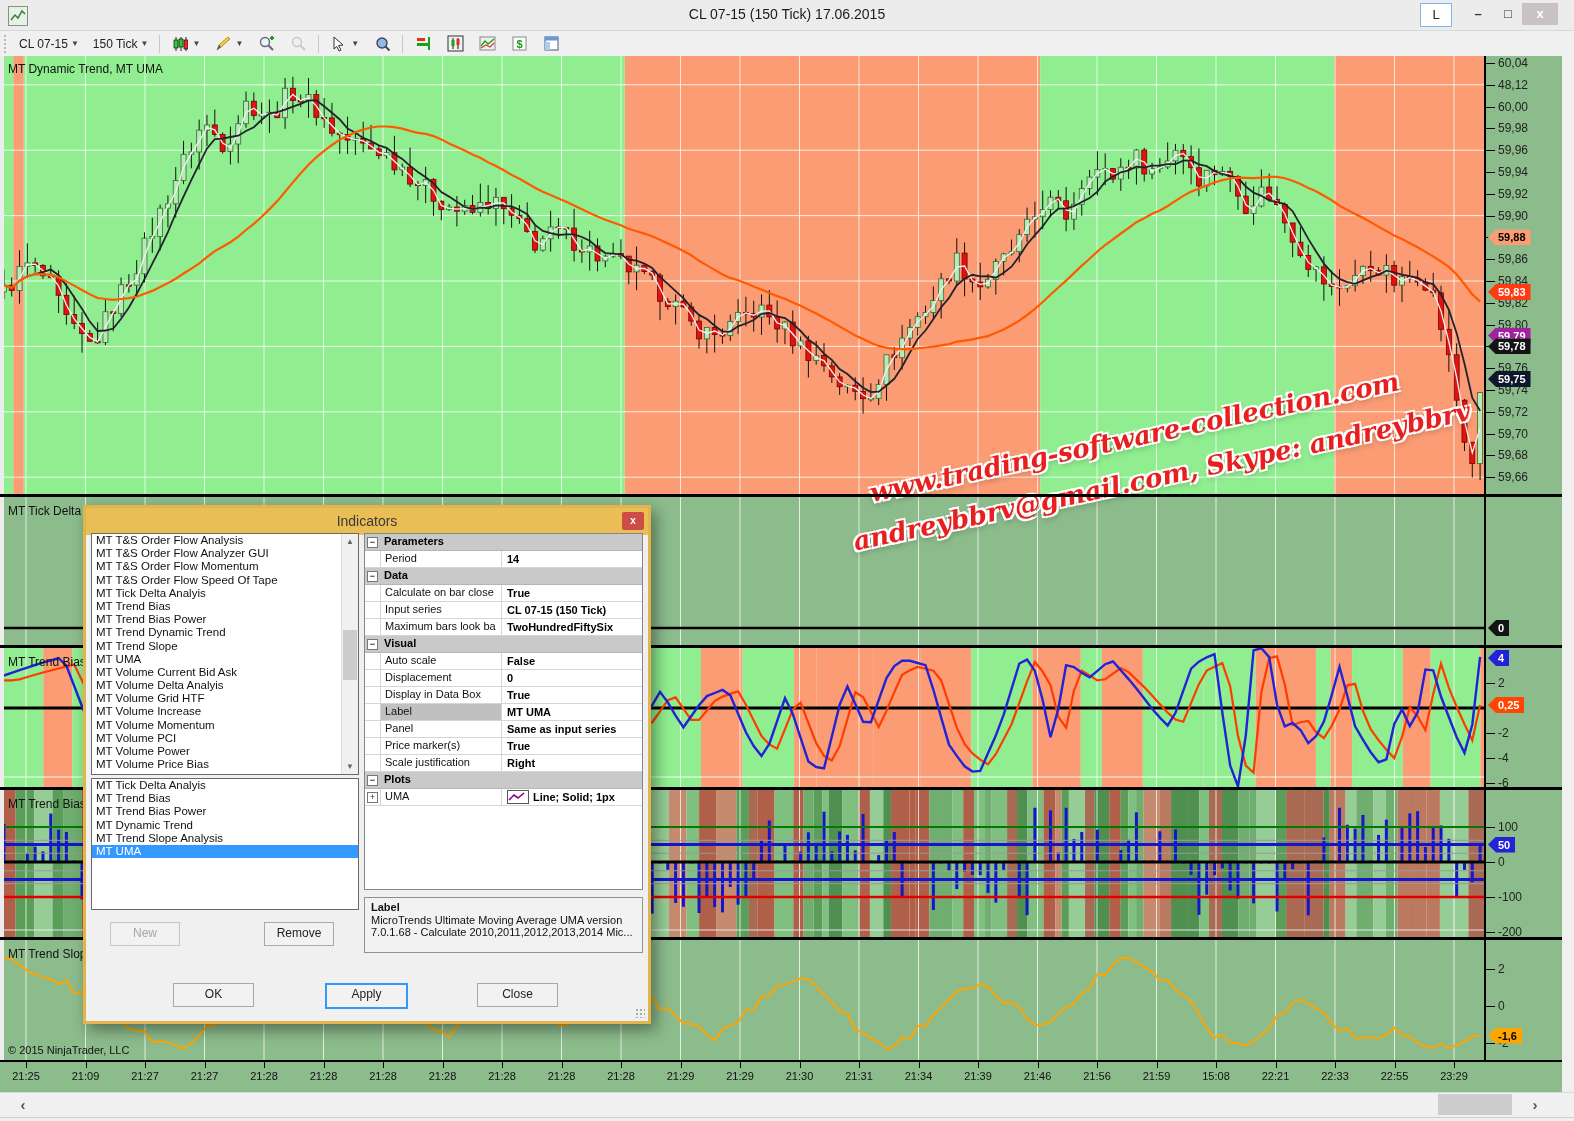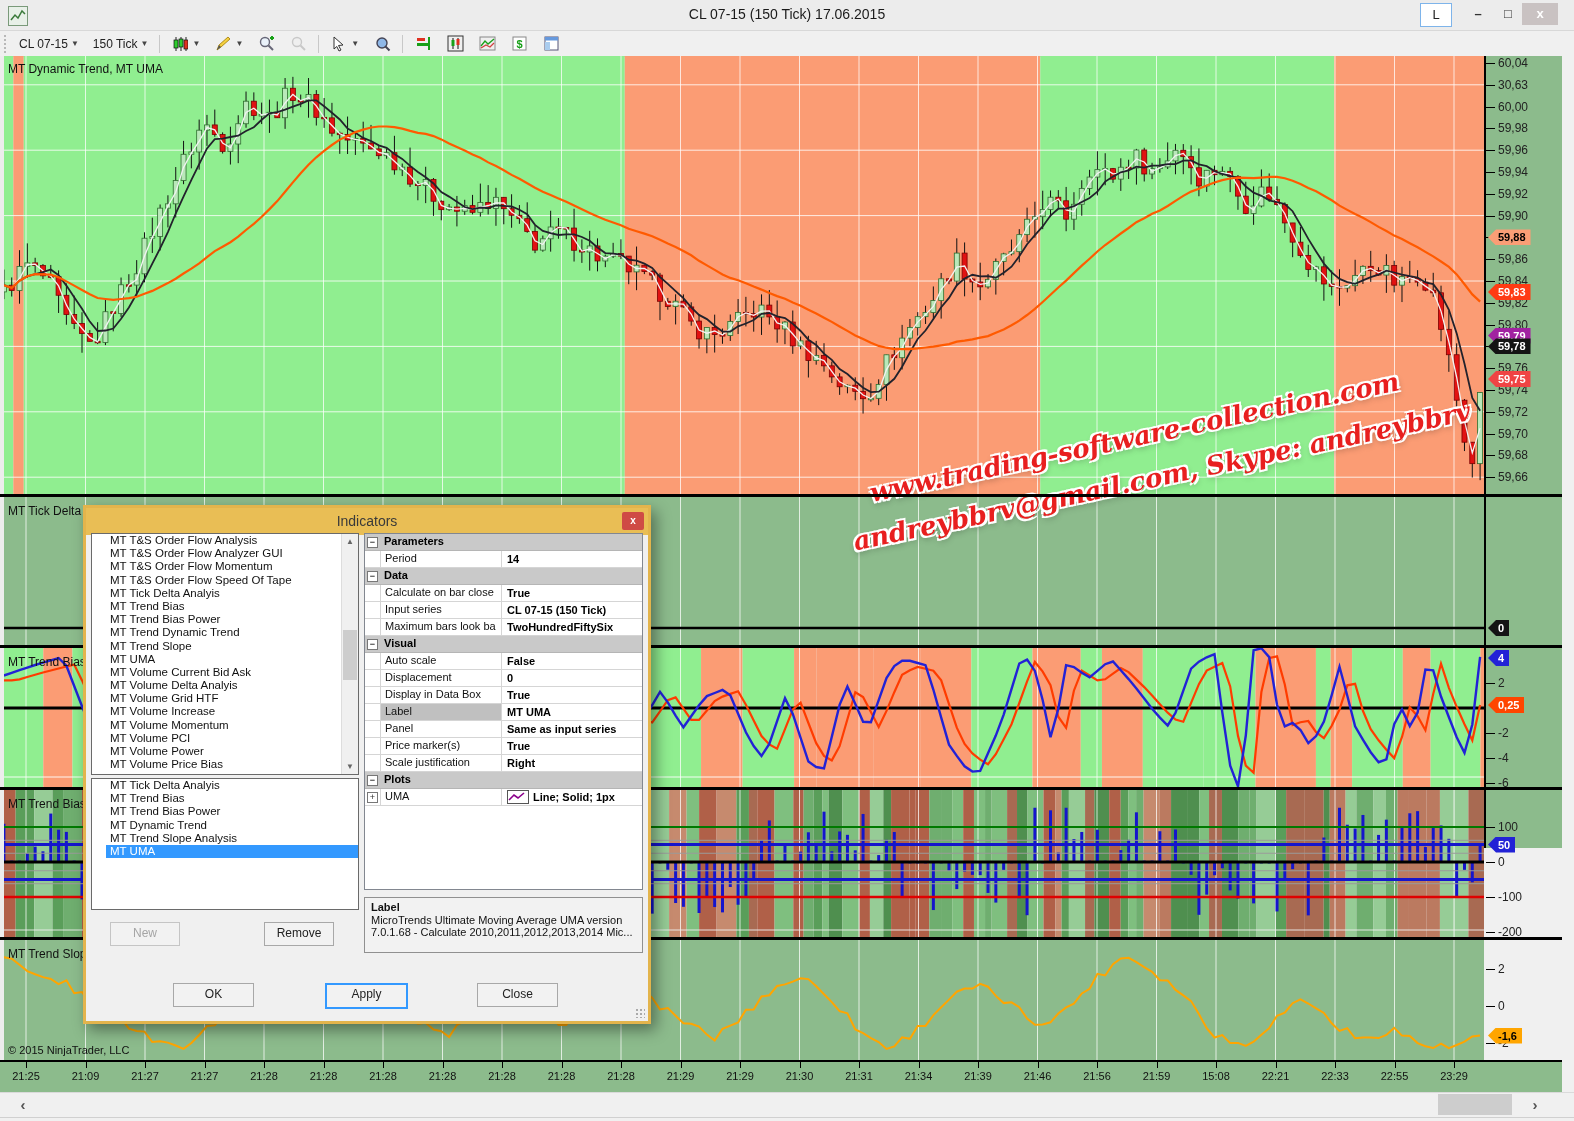--- a/index.html
+++ b/index.html
@@ -24,21 +24,21 @@
   .grip{width:5px;height:18px;margin-left:4px;border-left:2px dotted #B8B8B8;}
   .tb-btn{display:flex;align-items:center;gap:3px;padding:2px 5px;font-size:12px;color:#222;border:1px solid transparent;}
   .caret{font-size:8px;color:#444;}
   .tb-sep{width:1px;height:18px;background:#C8C8C8;margin:0 3px;}
   .tb-ic{width:18px;height:18px;display:flex;align-items:center;justify-content:center;}
   
   .chart{position:absolute;left:0;top:56px;width:1574px;height:1034px;}
   .panel{position:absolute;left:0;overflow:hidden;}
   .sep{position:absolute;left:0;width:1562px;height:3px;background:#000;z-index:8;}
   .panel-label{position:absolute;left:8px;font-size:12px;color:#111;z-index:7;white-space:nowrap;}
-  .price-axis{position:absolute;left:1484px;top:0;width:78px;height:792px;background:#8CBB8C;
+  .price-axis{position:absolute;left:1484px;top:0;width:78px;height:1004px;background:#8CBB8C;
     border-left:2px solid #000;z-index:6;}
   .axis-lab{position:absolute;left:12px;font-size:12px;color:#222;}
   .axis-dash{position:absolute;left:0;width:9px;height:1px;background:#000;}
   .mk{position:absolute;left:2px;height:16px;line-height:16px;font-size:11px;font-weight:bold;
     padding:0 5px 0 10px;clip-path:polygon(0 50%,8px 0,100% 0,100% 100%,8px 100%);z-index:9;}
   .time-axis{position:absolute;left:0;top:1004px;width:1562px;height:30px;background:#8CBB8C;
     border-top:2px solid #000;z-index:7;}
   .t-lab{position:absolute;top:8px;font-size:11px;color:#111;transform:translateX(-50%);}
   .t-dash{position:absolute;top:0;width:1px;height:6px;background:#000;}
   .right-edge{position:absolute;left:1562px;top:0;width:12px;height:1034px;background:#F0F0F0;z-index:6;}
@@ -58,21 +58,21 @@
   
   .dialog{position:absolute;left:83px;top:505px;width:568px;height:519px;box-sizing:border-box;
     background:#F0F0F0;border:3px solid #E3B44C;box-shadow:5px 6px 14px rgba(0,0,0,.4);z-index:100;}
   .dlg-title{position:absolute;left:0;top:0;right:0;height:27px;background:#E9BE55;
     text-align:center;font-size:14px;color:#3A3A3A;line-height:26px;}
   .dlg-close{position:absolute;right:4px;top:4px;width:22px;height:18px;background:#CF4B45;
     color:#FFF;font-size:10px;font-weight:bold;text-align:center;line-height:18px;border-radius:2px;}
   .listbox{position:absolute;background:#FFF;border:1px solid #6A6A6A;overflow:hidden;}
   .lb1{left:5px;top:25px;width:266px;height:240px;}
   .lb2{left:5px;top:270px;width:266px;height:130px;}
-  .li{height:13.2px;line-height:13px;font-size:11.5px;color:#111;padding-left:4px;white-space:nowrap;margin-left:14px;}
+  .li{height:13.2px;line-height:13px;font-size:11.5px;color:#111;padding-left:4px;white-space:nowrap;}
   .li.sel{background:#3399FF;color:#FFF;}
   .lb-scroll{position:absolute;right:0;top:0;width:16px;height:100%;background:#F0F0F0;border-left:1px solid #DDD;}
   .lb-arr{position:absolute;left:0;width:16px;height:15px;color:#666;font-size:8px;text-align:center;line-height:15px;}
   .lb-thumb{position:absolute;left:1px;width:14px;height:50px;background:#CDCDCD;top:96px;}
   .pg{position:absolute;left:278px;top:25px;width:279px;height:357px;background:#FFF;border:1px solid #828790;box-sizing:border-box;}
   .pg-row{display:flex;height:16px;line-height:15px;font-size:11px;border-bottom:1px solid #D5D5D5;}
   .pg-cat{background:#C9C9C9;font-weight:bold;border-bottom:1px solid #B5B5B5;}
   .pg-c0{width:15px;flex:none;border-right:1px solid #D5D5D5;position:relative;}
   .pg-cat .pg-c0{border-right:none;}
   .pg-box{position:absolute;left:2px;top:3px;width:9px;height:9px;background:#FFF;border:1px solid #777;
@@ -1130,21 +1130,21 @@
     <div class="panel-label" style="top:448px;">MT Tick Delta Analyis</div>
     <div class="panel-label" style="top:599px;">MT Trend Bias</div>
     <div class="panel-label" style="top:741px;">MT Trend Bias Power</div>
     <div class="panel-label" style="top:891px;">MT Trend Slope Analysis</div>
 
     <div class="left-edge"></div>
     <div class="price-axis" id="axis">
         <div class="axis-dash" style="top: 7px;"></div>
         <div class="axis-lab" style="top: 0px;">60,04</div>
         <div class="axis-dash" style="top: 28.8px;"></div>
-        <div class="axis-lab" style="top: 21.8px;">30,63</div>
+        <div class="axis-lab" style="top: 21.8px;">48,12</div>
         <div class="axis-dash" style="top: 50.6px;"></div>
         <div class="axis-lab" style="top: 43.6px;">60,00</div>
         <div class="axis-dash" style="top: 72.4px;"></div>
         <div class="axis-lab" style="top: 65.4px; text-align: right;">59,98</div>
         <div class="axis-dash" style="top: 94.2px;"></div>
         <div class="axis-lab" style="top: 87.2px;">59,96</div>
         <div class="axis-dash" style="top: 116px;"></div>
         <div class="axis-lab" style="top: 109px;">59,94</div>
         <div class="axis-dash" style="top: 137.8px;"></div>
         <div class="axis-lab" style="top: 130.8px;">59,92</div>
@@ -1171,21 +1171,21 @@
         <div class="axis-dash" style="top: 377.6px;"></div>
         <div class="axis-lab" style="top: 370.6px;">59,70</div>
         <div class="axis-dash" style="top: 399.4px;"></div>
         <div class="axis-lab" style="top: 392.4px;">59,68</div>
         <div class="axis-dash" style="top: 421.2px;"></div>
         <div class="axis-lab" style="top: 414.2px;">59,66</div>
         <div class="mk" style="top: 173.4px; background: rgb(251, 158, 118); color: rgb(0, 0, 0);">59,88</div>
         <div class="mk" style="top: 227.9px; background: rgb(255, 59, 20); color: rgb(255, 255, 255);">59,83</div>
         <div class="mk" style="top: 271.5px; background: rgb(161, 34, 161); color: rgb(255, 255, 255);">59,79</div>
         <div class="mk" style="top: 282.4px; background: rgb(20, 20, 20); color: rgb(255, 255, 255);">59,78</div>
-        <div class="mk" style="top: 315.1px; background: #ef4444; color: rgb(255, 255, 255);">59,75</div>
+        <div class="mk" style="top: 315.1px; background: #0f172a; color: rgb(255, 255, 255);">59,75</div>
         <div class="mk" style="top: 564px; background: rgb(20, 20, 20); color: rgb(255, 255, 255);">0</div>
         <div class="axis-dash" style="top: 627px;"></div>
         <div class="axis-lab" style="top: 620px;">2</div>
         <div class="axis-dash" style="top: 677px;"></div>
         <div class="axis-lab" style="top: 670px;">-2</div>
         <div class="axis-dash" style="top: 702px;"></div>
         <div class="axis-lab" style="top: 695px;">-4</div>
         <div class="axis-dash" style="top: 727px;"></div>
         <div class="axis-lab" style="top: 720px;">-6</div>
         <div class="mk" style="top: 594px; background: rgb(34, 34, 214); color: rgb(255, 255, 255);">4</div>

